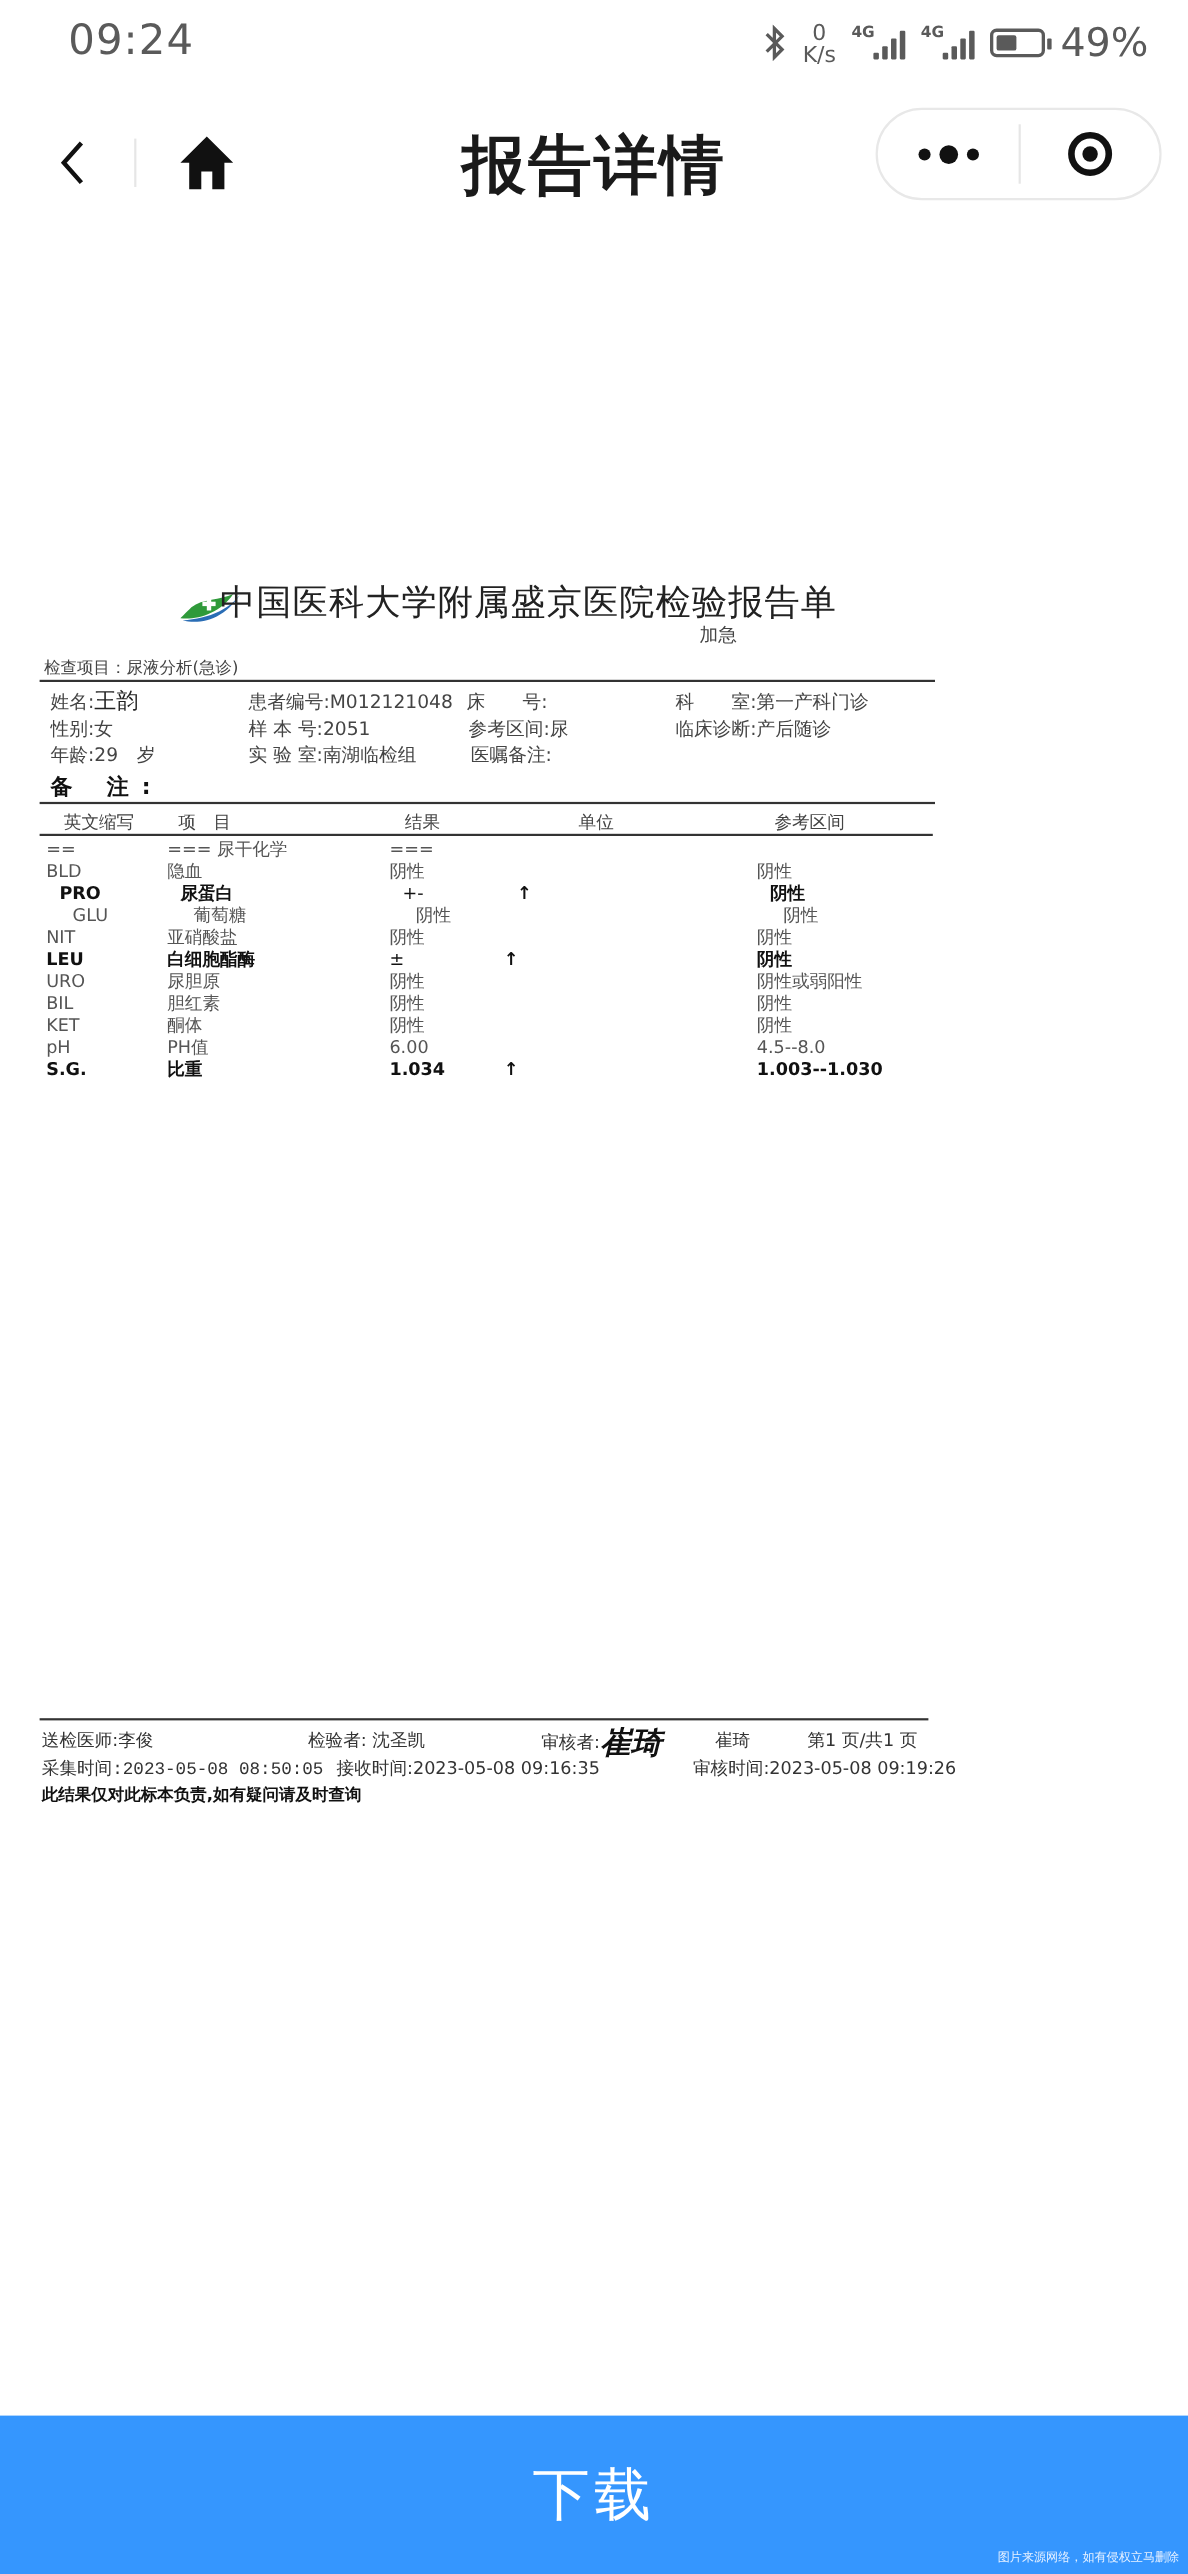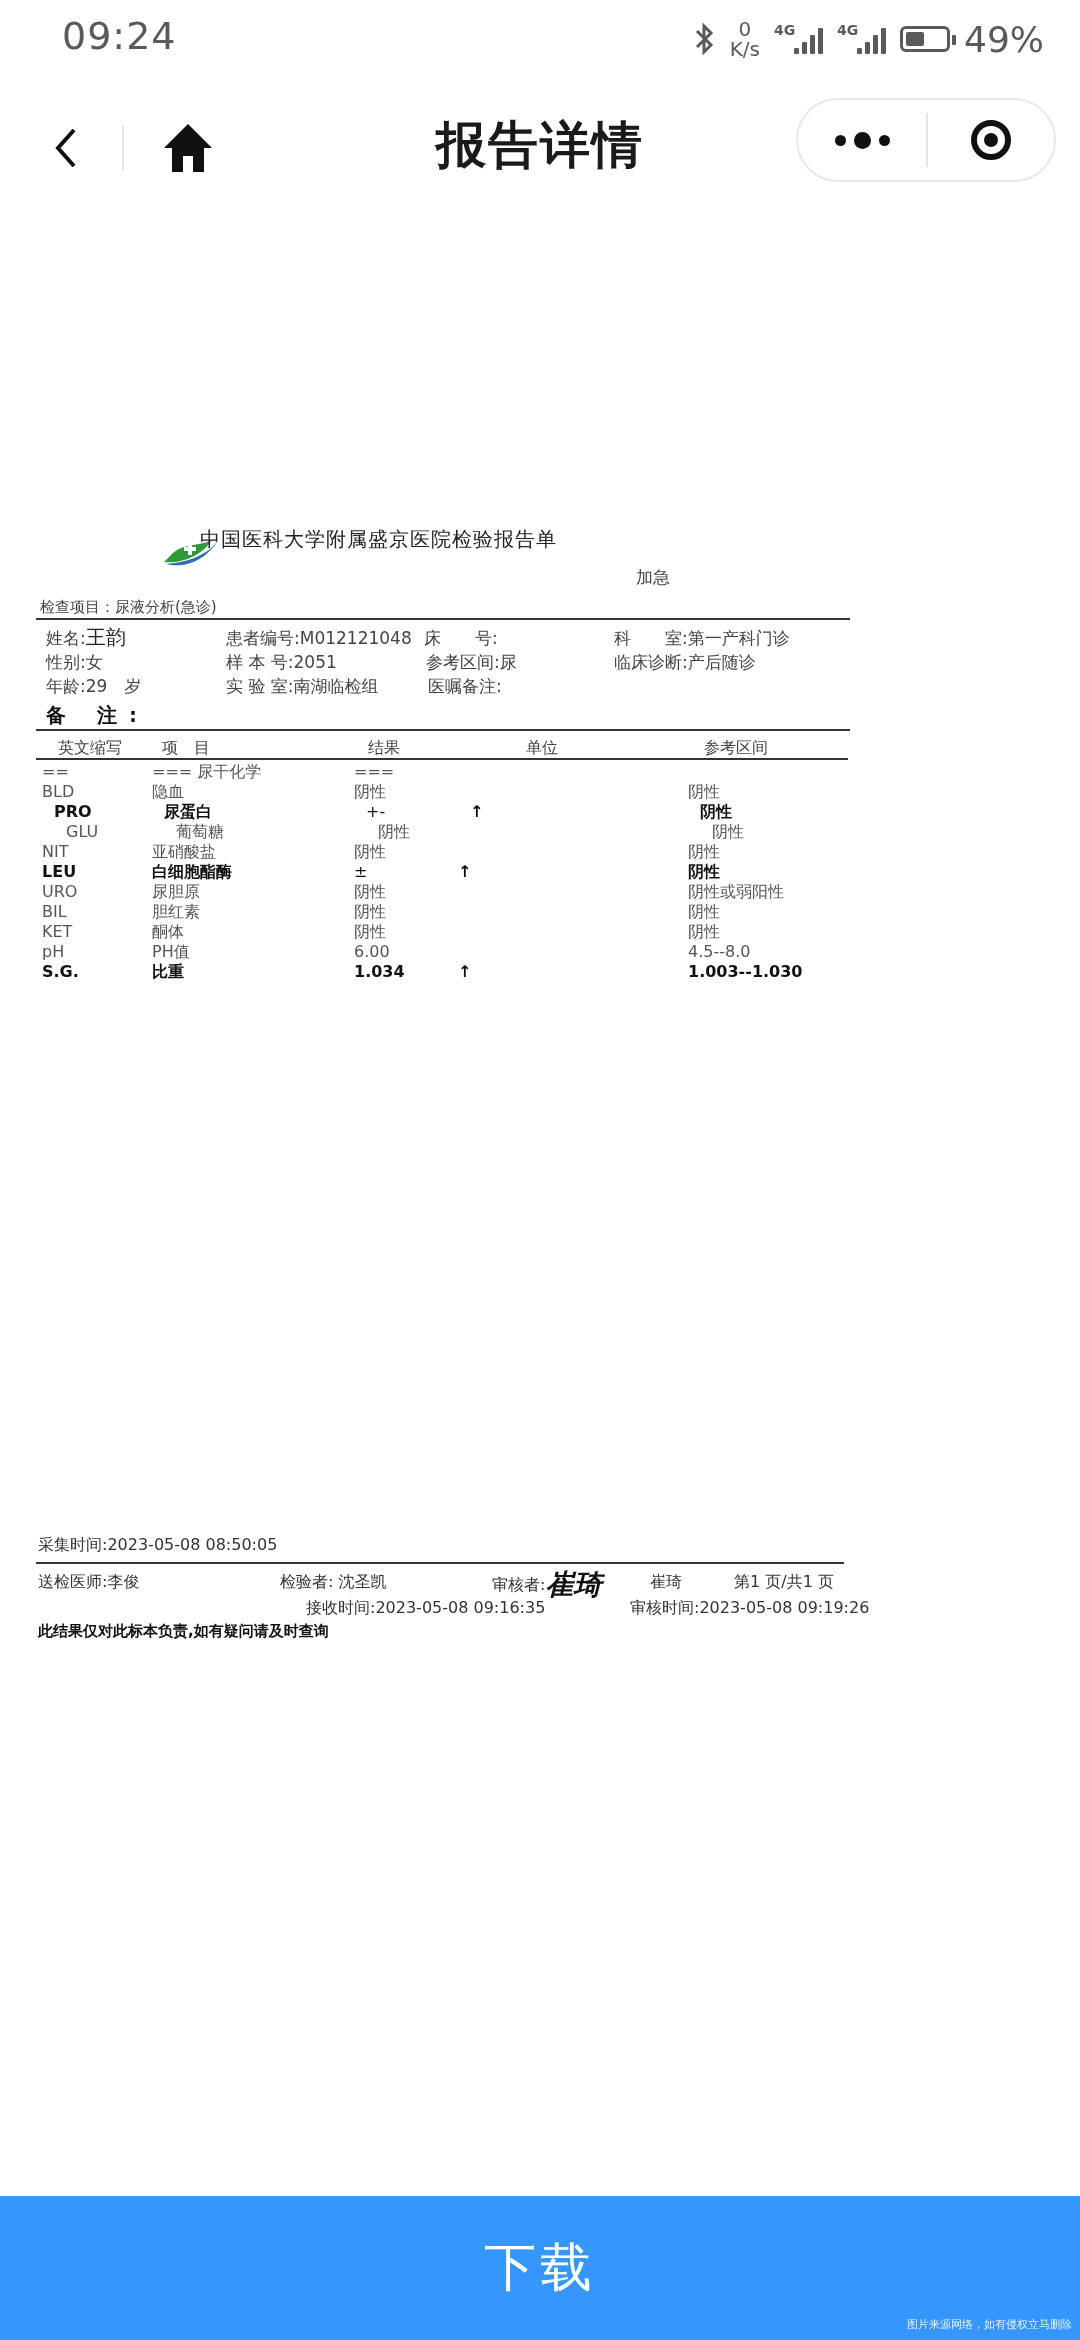--- a/index.html
+++ b/index.html
@@ -14,29 +14,29 @@
   .sig .lbl { position:absolute; left:0; top:-2px; font-size:14px; font-weight:bold; }
   .sig .bar { width:5px; background:#5a5a5a; border-radius:1px; }
   .battery { width:50px; height:26px; border:3px solid #5a5a5a; border-radius:6px; position:relative; box-sizing:border-box; }
   .battery .fill { position:absolute; left:3px; top:3px; bottom:3px; width:18px; background:#5a5a5a; border-radius:2px; }
   .battery .cap { position:absolute; right:-9px; top:6px; width:4px; height:10px; background:#5a5a5a; border-radius:1px; }
   .batt-pct { font-size:36px; }
   
   .nav-back { left:48px; top:118px; width:40px; height:60px; cursor:pointer; }
   .nav-divider { left:122px; top:126px; width:2px; height:44px; background:#e6e6e6; }
   .nav-home { left:160px; top:118px; width:56px; height:60px; cursor:pointer; }
-  .nav-title { left:0; right:0; top:112px; text-align:center; font-size:50px; font-weight:bold; color:#1a1a1a; letter-spacing:2px; }
+  .nav-title { left:0; right:0; top:112px; text-align:center; font-size:58px; font-weight:bold; color:#1a1a1a; letter-spacing:2px; }
   .capsule { left:796px; top:98px; width:260px; height:84px; border:2px solid #e8e8e8; border-radius:44px; box-sizing:border-box; display:flex; align-items:center; }
   .capsule .menu { width:128px; height:100%; display:flex; align-items:center; justify-content:center; gap:8px; cursor:pointer; }
   .capsule .menu span { background:#111; border-radius:50%; display:inline-block; }
   .capsule .sep { width:2px; height:54px; background:#e6e6e6; }
   .capsule .close { flex:1; height:100%; display:flex; align-items:center; justify-content:center; cursor:pointer; }
   .target { width:40px; height:40px; border:6px solid #111; border-radius:50%; box-sizing:border-box; display:flex; align-items:center; justify-content:center; }
   .target i { width:14px; height:14px; border-radius:50%; background:#111; display:block; }
-  .r-title { left:200px; top:526px; font-size:20px; color:#222; font-family:"DejaVu Serif","Liberation Serif",serif; letter-spacing:1px; }
+  .r-title { left:200px; top:526px; font-size:32px; color:#222; font-family:"DejaVu Serif","Liberation Serif",serif; letter-spacing:1px; }
   .r-logo { left:160px; top:528px; width:68px; height:40px; }
   .r-urgent { left:636px; top:566px; font-size:17px; color:#444; }
   .r-item { left:40px; top:598px; font-size:15px; color:#444; }
   .hline { position:absolute; left:36px; height:2px; background:#333; }
   .info { position:absolute; font-size:17px; color:#444; white-space:nowrap; }
   .info.big { font-size:20px; color:#222; }
   .remark { left:46px; top:702px; font-size:20px; font-weight:bold; color:#111; letter-spacing:12px; }
   .th { position:absolute; top:738px; font-size:16px; color:#444; }
   .row { position:absolute; left:0; width:1080px; height:20px; font-size:16px; color:#555; }
   .row span { position:absolute; white-space:nowrap; }
@@ -224,21 +224,21 @@
 </div>
 
 <div class="hline" style="top:1562px;width:808px;"></div>
 <div class="foot" style="left:38px;top:1572px;">送检医师:李俊</div>
 <div class="foot" style="left:280px;top:1572px;">检验者: 沈圣凯</div>
 <div class="foot" style="left:492px;top:1566px;">
   <span style="vertical-align:middle">审核者:</span><span class="sig-hand" style="vertical-align:middle">崔琦</span>
 </div>
 <div class="foot" style="left:650px;top:1572px;">崔琦</div>
 <div class="foot" style="left:734px;top:1572px;">第1 页/共1 页</div>
-<div class="foot" style="left:38px;top:1535px;">采集时间:2023-05-08 08:50:05</div>
+<div class="foot" style="left:38px;top:1598px;font-family:Liberation Mono, monospace;">采集时间:2023-05-08 08:50:05</div>
 <div class="foot" style="left:306px;top:1598px;">接收时间:2023-05-08 09:16:35</div>
 <div class="foot" style="left:630px;top:1598px;">审核时间:2023-05-08 09:19:26</div>
 <div class="abs disclaimer">此结果仅对此标本负责,如有疑问请及时查询</div>
 
 <div class="abs download">
   <span>下载</span>
   <div class="abs watermark">图片来源网络，如有侵权立马删除</div>
 </div>
 
 </body></html>

